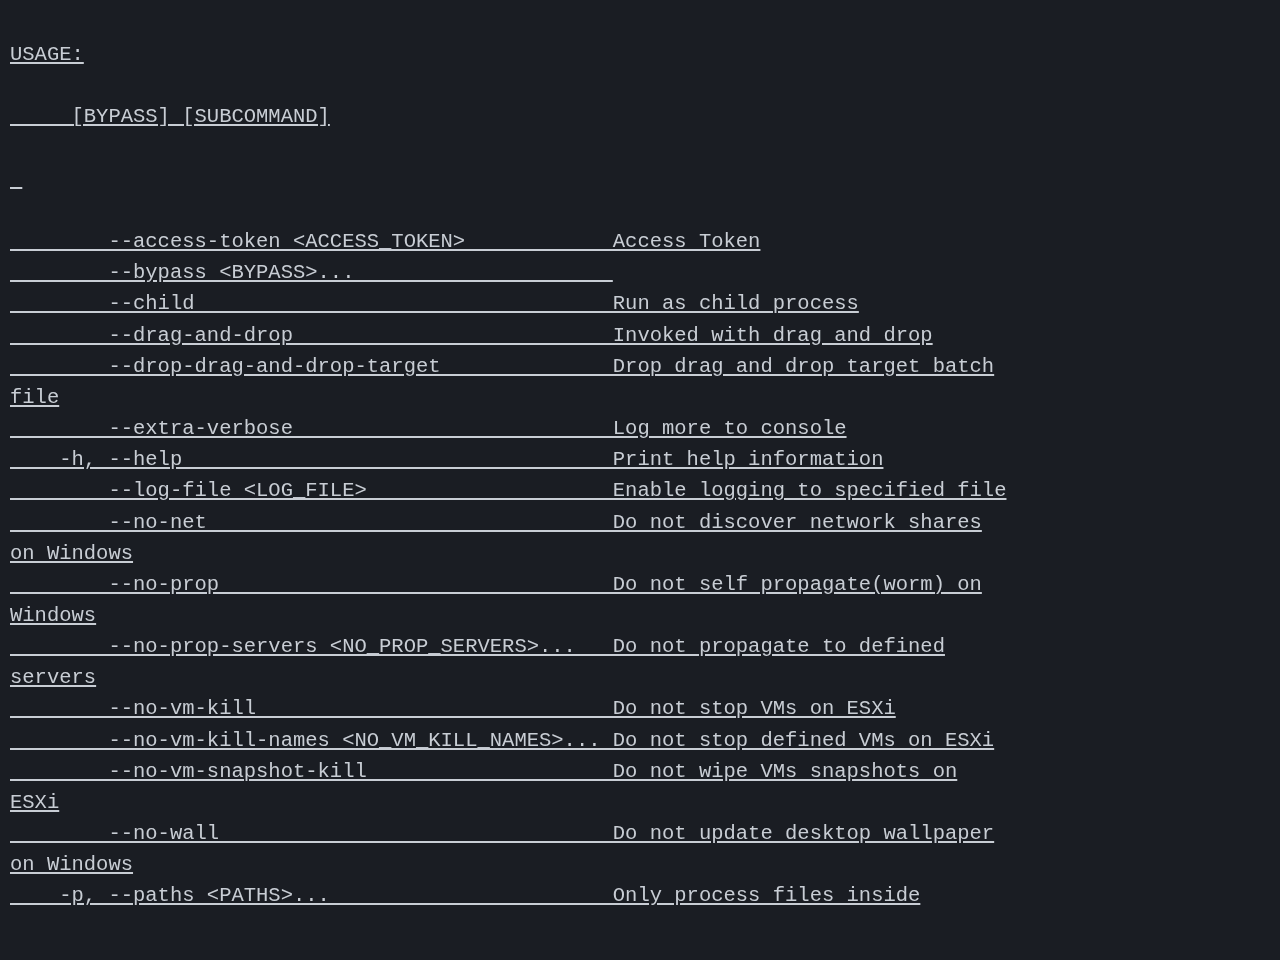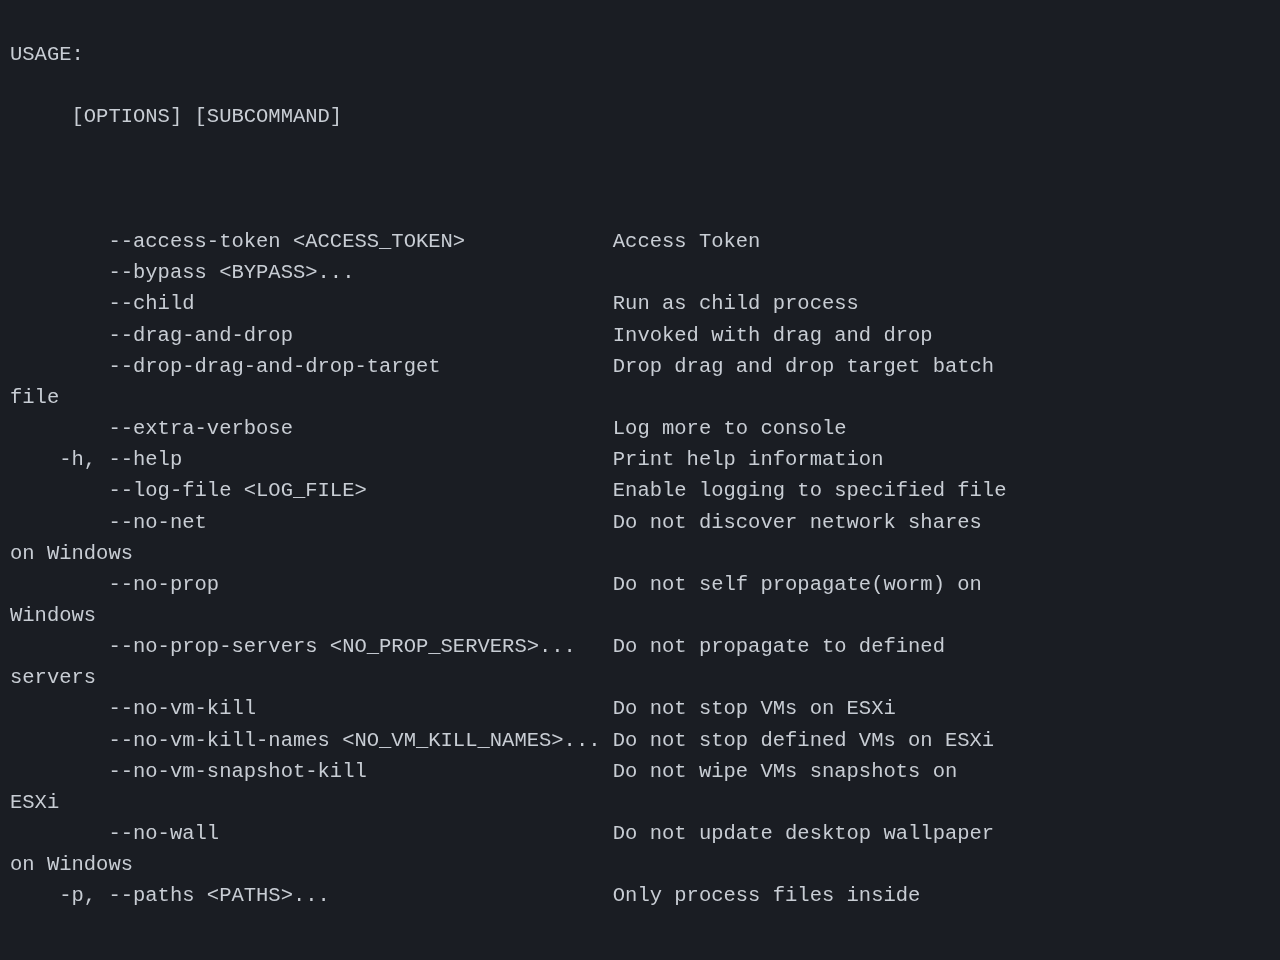--- a/index.html
+++ b/index.html
@@ -15,23 +15,24 @@
       overflow: hidden;
       font-weight: 500;
     }
     .terminal {
       padding: 8px 10px 0 10px;
       white-space: pre-wrap;
     }
     .line {
       display: block;
       white-space: pre;
+      text-decoration: underline;
     }
   </style>
 </head>
 <body>
 
 <div class="terminal">
 <span class="line">USAGE:</span>
-<span class="line">     [OPTIONS] [SUBCOMMAND]</span>
+<span class="line">     [BYPASS] [SUBCOMMAND]</span>
 <span class="line"> </span>
 <div id="options-list"><span class="line">        --access-token &lt;ACCESS_TOKEN&gt;            Access Token</span><span class="line">        --bypass &lt;BYPASS&gt;...                     </span><span class="line">        --child                                  Run as child process</span><span class="line">        --drag-and-drop                          Invoked with drag and drop</span><span class="line">        --drop-drag-and-drop-target              Drop drag and drop target batch</span><span class="line">file</span><span class="line">        --extra-verbose                          Log more to console</span><span class="line">    -h, --help                                   Print help information</span><span class="line">        --log-file &lt;LOG_FILE&gt;                    Enable logging to specified file</span><span class="line">        --no-net                                 Do not discover network shares</span><span class="line">on Windows</span><span class="line">        --no-prop                                Do not self propagate(worm) on</span><span class="line">Windows</span><span class="line">        --no-prop-servers &lt;NO_PROP_SERVERS&gt;...   Do not propagate to defined</span><span class="line">servers</span><span class="line">        --no-vm-kill                             Do not stop VMs on ESXi</span><span class="line">        --no-vm-kill-names &lt;NO_VM_KILL_NAMES&gt;... Do not stop defined VMs on ESXi</span><span class="line">        --no-vm-snapshot-kill                    Do not wipe VMs snapshots on</span><span class="line">ESXi</span><span class="line">        --no-wall                                Do not update desktop wallpaper</span><span class="line">on Windows</span><span class="line">    -p, --paths &lt;PATHS&gt;...                       Only process files inside</span></div>
 </div>
 
 </body></html>

